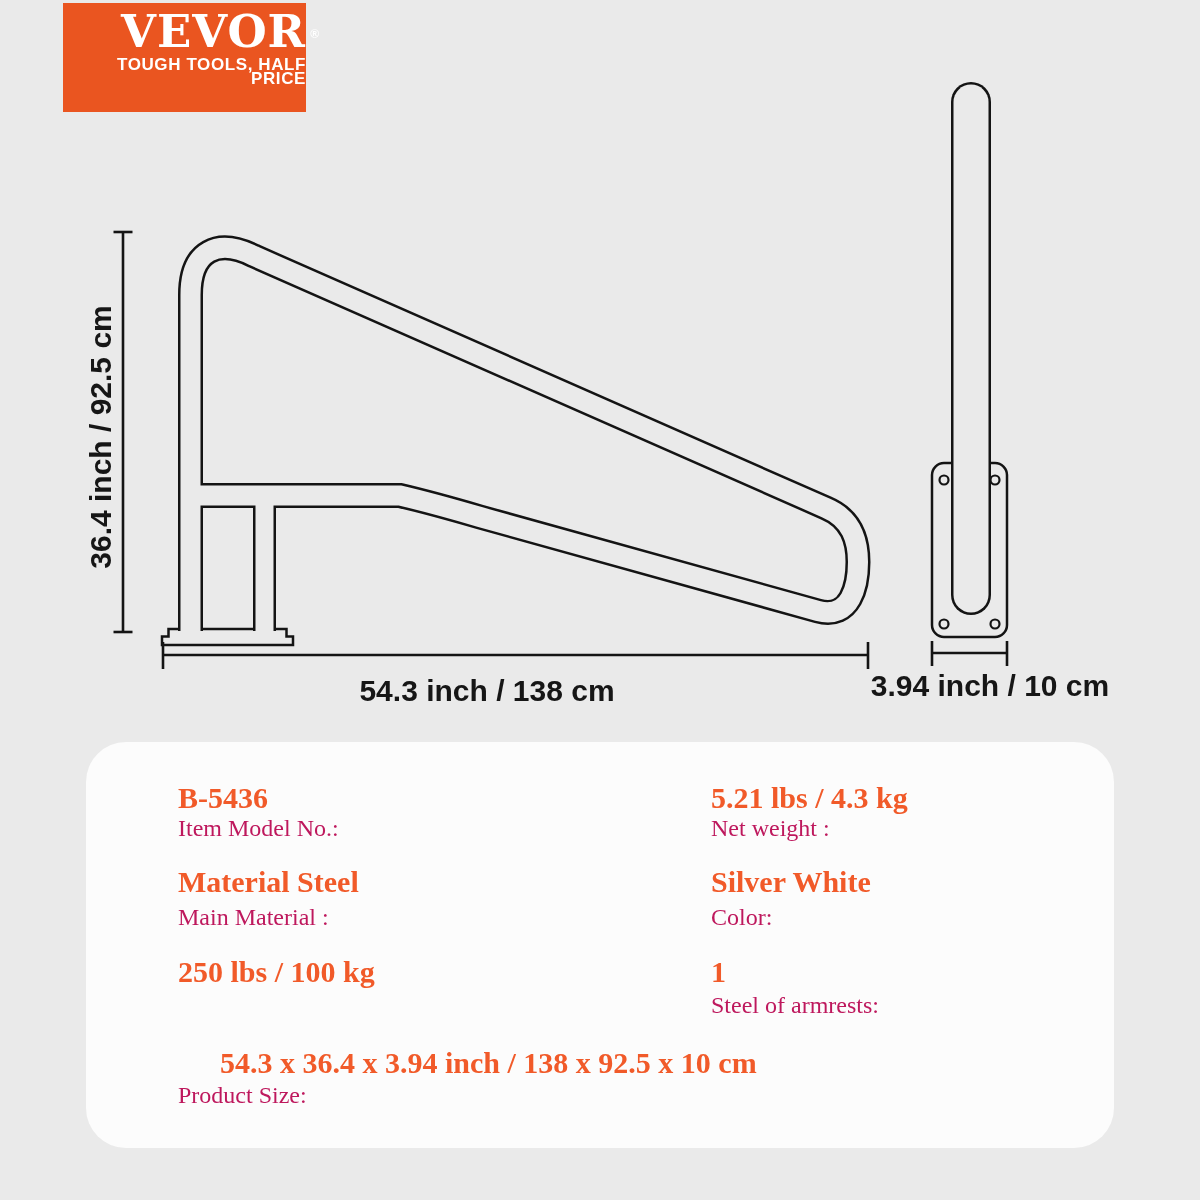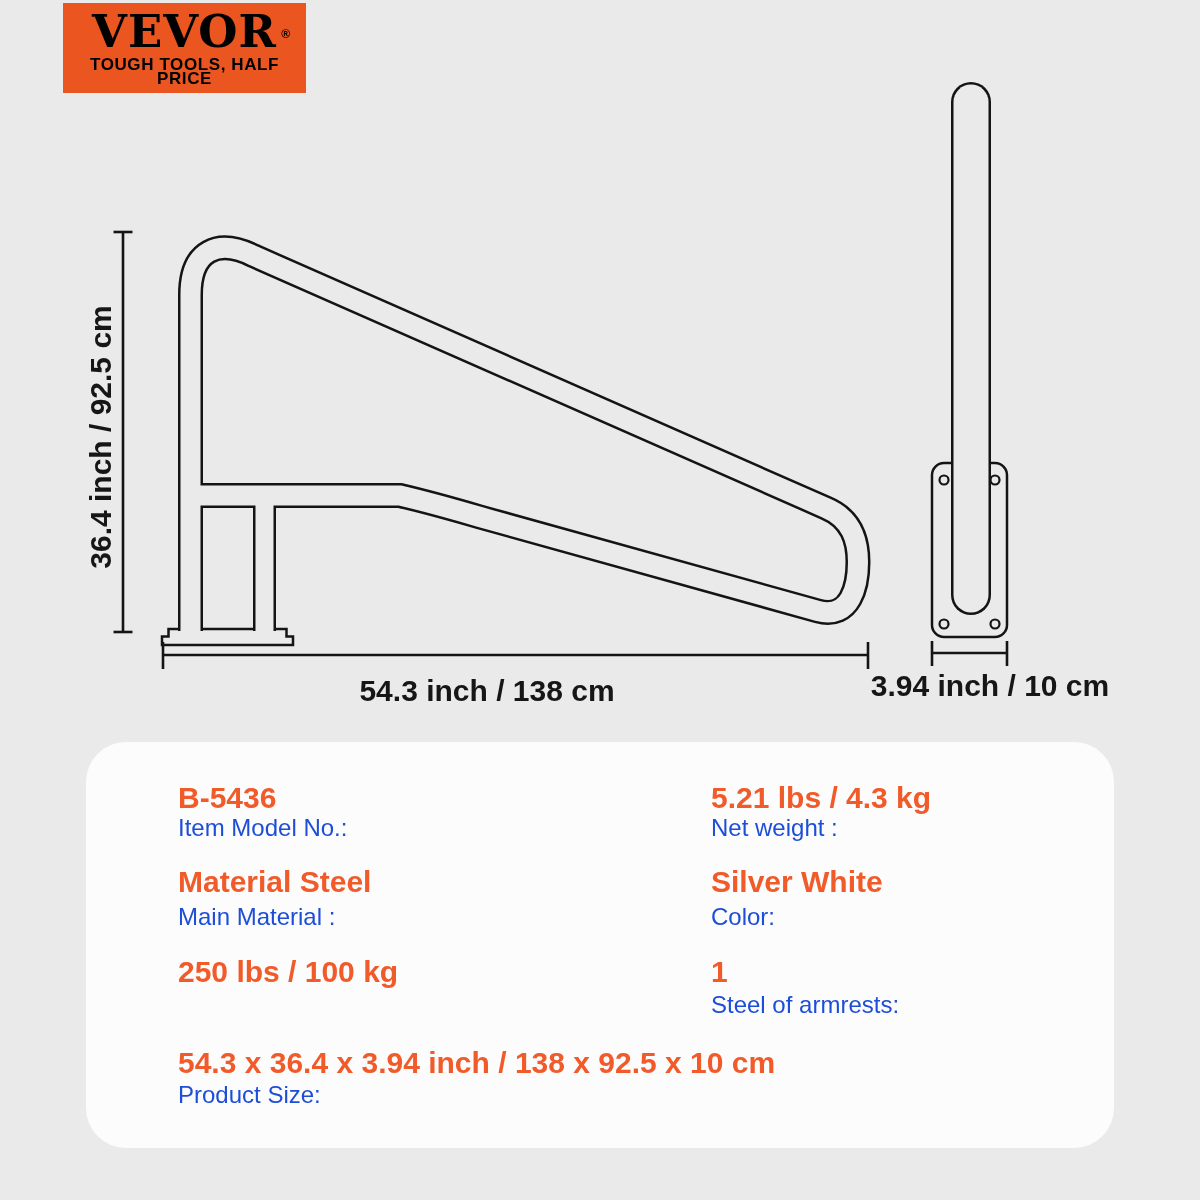--- a/index.html
+++ b/index.html
@@ -3,22 +3,22 @@
 <meta charset="utf-8">
 <style>
   html,body{margin:0;padding:0;}
   body{
     width:1200px;height:1200px;position:relative;overflow:hidden;
     background:#EAEAEA;
     font-family:"Liberation Sans", sans-serif;
   }
   
   .logo{
-    position:absolute;left:63px;top:3px;width:243px;height:90px;
-    background:#EA5520;color:#000000;text-align:center;box-sizing:border-box;
+    position:absolute;left:63px;top:3px;width:243px;height:109px;
+    background:#EA5520;color:#ffffff;text-align:right;box-sizing:border-box;
     padding-top:6px;
   }
   .logo-word{
     font-family:"DejaVu Serif", serif;
     font-weight:bold;font-size:45px;line-height:46px;letter-spacing:1px;
     position:relative;display:inline-block;
   }
   .logo-reg{
     font-size:12px;font-weight:bold;position:absolute;right:-14px;top:2px;
     font-family:"Liberation Sans", sans-serif;
@@ -31,33 +31,33 @@
   .diagram-svg{position:absolute;left:0;top:0;}
   .dim-text{
     font-family:"Liberation Sans", sans-serif;
     font-size:30px;font-weight:bold;fill:#161616;
   }
   
   .panel{
     position:absolute;left:86px;top:742px;width:1028px;height:406px;
     background:#FCFCFC;border-radius:40px;
   }
-  .cell{position:absolute;white-space:nowrap;}
+  .cell{position:absolute;white-space:nowrap;font-family:Liberation Serif, serif;}
   .cell .value{
     font-size:30px;font-weight:bold;color:#F15A29;line-height:38px;
   }
   .cell .label{
-    font-size:24px;color:#1d4ed8;line-height:30px;
+    font-size:24px;color:#be185d;line-height:30px;
   }
   .c1{left:92px;}
   .c2{left:625px;}
   .v-r1{top:37px;} .l-r1{top:71px;}
   .v-r2{top:121px;} .l-r2{top:160px;}
   .v-r3{top:211px;} .l-r3{top:248px;}
-  .v-r4{top:302px;} .l-r4{top:338px;}
+  .v-r4{top:302px;margin-left:42px;} .l-r4{top:338px;}
 </style>
 </head>
 <body>
 
 <div class="logo">
   <span class="logo-word">
     <span>VEVOR</span>
     <span class="logo-reg">®</span>
   </span>
   <div class="logo-tagline">TOUGH TOOLS, HALF PRICE</div>

